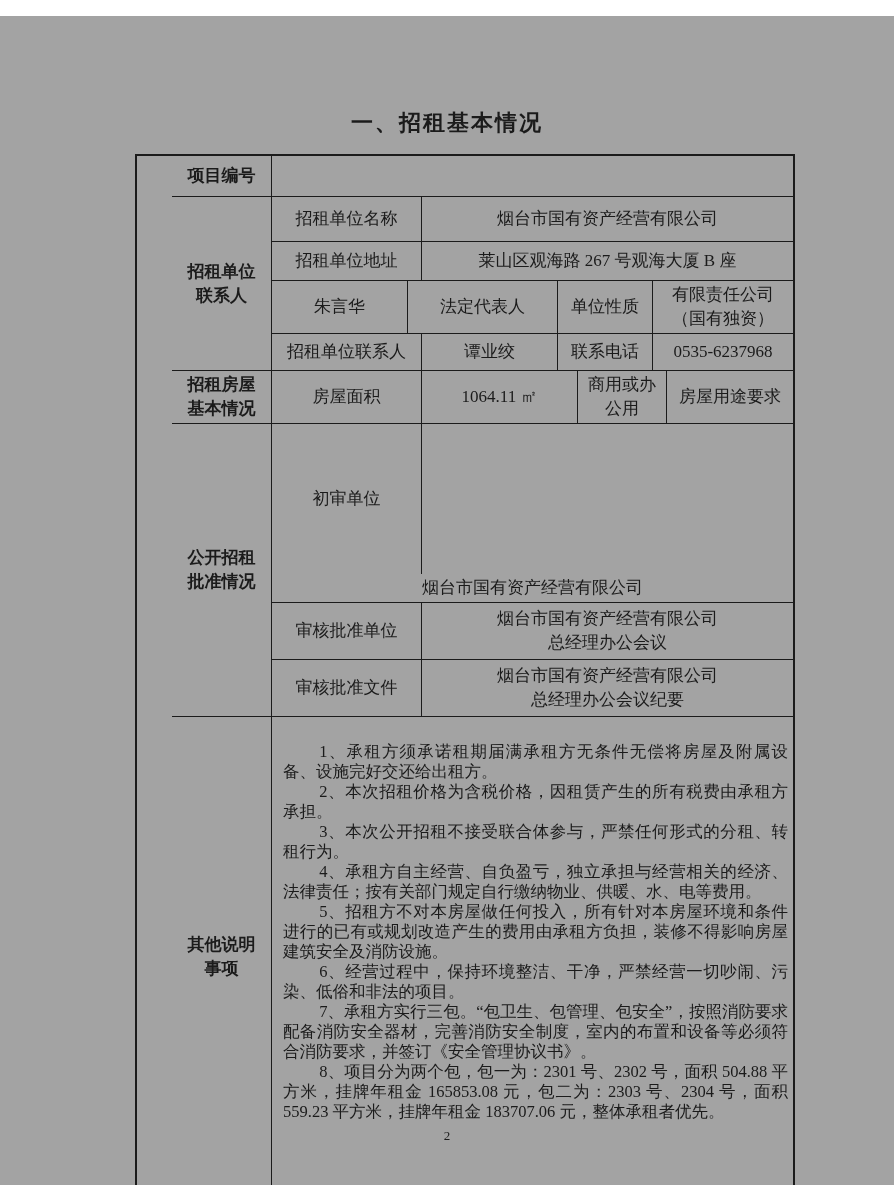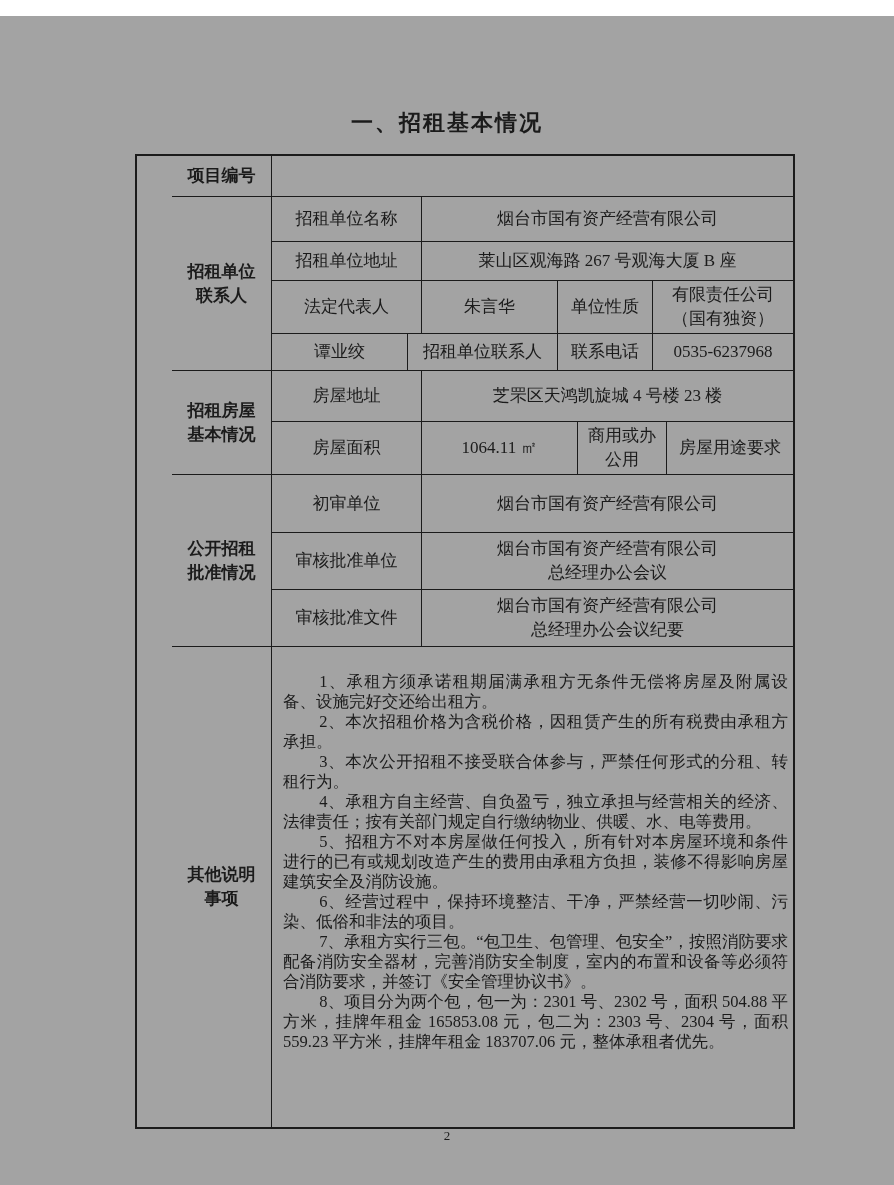--- a/index.html
+++ b/index.html
@@ -85,21 +85,21 @@
   .w95  { flex:0 0 95px;  width:95px; }
   .w156 { flex:0 0 156px; width:156px; }
   .w126 { flex:0 0 126px; width:126px; }
   .fx   { flex:1 1 auto; min-width:0; }
   .h40 { min-height:40px; }
   .h44 { min-height:44px; }
   .h38 { min-height:38px; }
   .h50 { min-height:50px; }
   .h36 { min-height:36px; }
   .h49 { min-height:49px; }
-  .h57 { min-height:57px; }
+  .h57 { min-height:57px;flex-direction:column; }
   .h56 { min-height:56px; }
   .notes-cell {
     display:block;
     text-align:left;
     padding:25px 5px 10px 11px;
     min-height:480px;
     box-sizing:border-box;
   }
   .note-p {
     margin:0;
@@ -145,44 +145,40 @@
       <div class="sub">
         <div class="sr h44">
           <div class="cell w150">招租单位名称</div>
           <div class="cell fx">烟台市国有资产经营有限公司</div>
         </div>
         <div class="sr h38">
           <div class="cell w150">招租单位地址</div>
           <div class="cell fx">莱山区观海路 267 号观海大厦 B 座</div>
         </div>
         <div class="sr h50">
+          <div class="cell w136">朱言华</div>
           <div class="cell w150">法定代表人</div>
-          <div class="cell w136">朱言华</div>
           <div class="cell w95">单位性质</div>
           <div class="cell fx">有限责任公司
 （国有独资）</div>
         </div>
         <div class="sr h36">
+          <div class="cell w150">招租单位联系人</div>
           <div class="cell w136">谭业绞</div>
-          <div class="cell w150">招租单位联系人</div>
           <div class="cell w95">联系电话</div>
           <div class="cell fx">0535-6237968</div>
         </div>
       </div>
     </div>
 
     <div class="grp">
       <div class="c1">
         <span class="wrap4">招租房屋基本情况</span>
       </div>
       <div class="sub">
-        <div class="sr h50">
-          <div class="cell w150">房屋地址</div>
-          <div class="cell fx">芝罘区天鸿凯旋城 4 号楼 23 楼</div>
-        </div>
         <div class="sr h49">
           <div class="cell w150">房屋面积</div>
           <div class="cell w156">1064.11 ㎡</div>
           <div class="cell fx">商用或办公用</div>
           <div class="cell w126">房屋用途要求</div>
         </div>
       </div>
     </div>
 
     <div class="grp">

